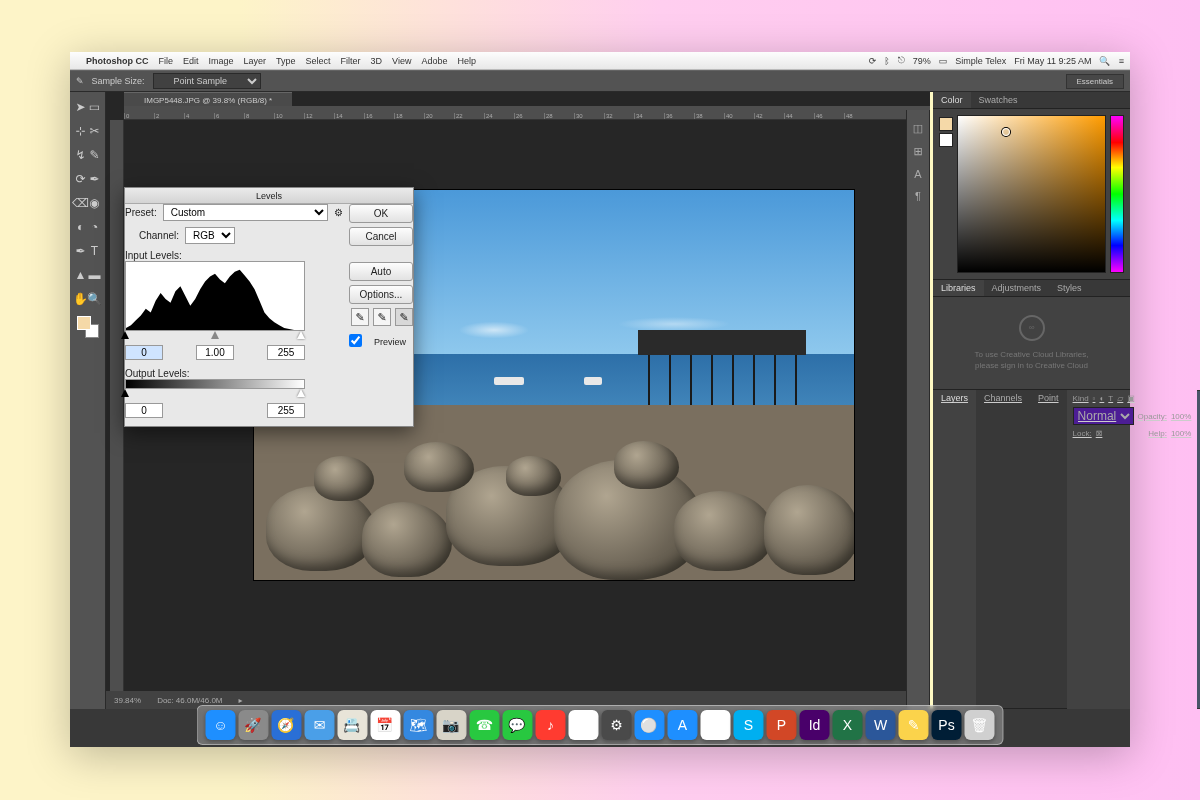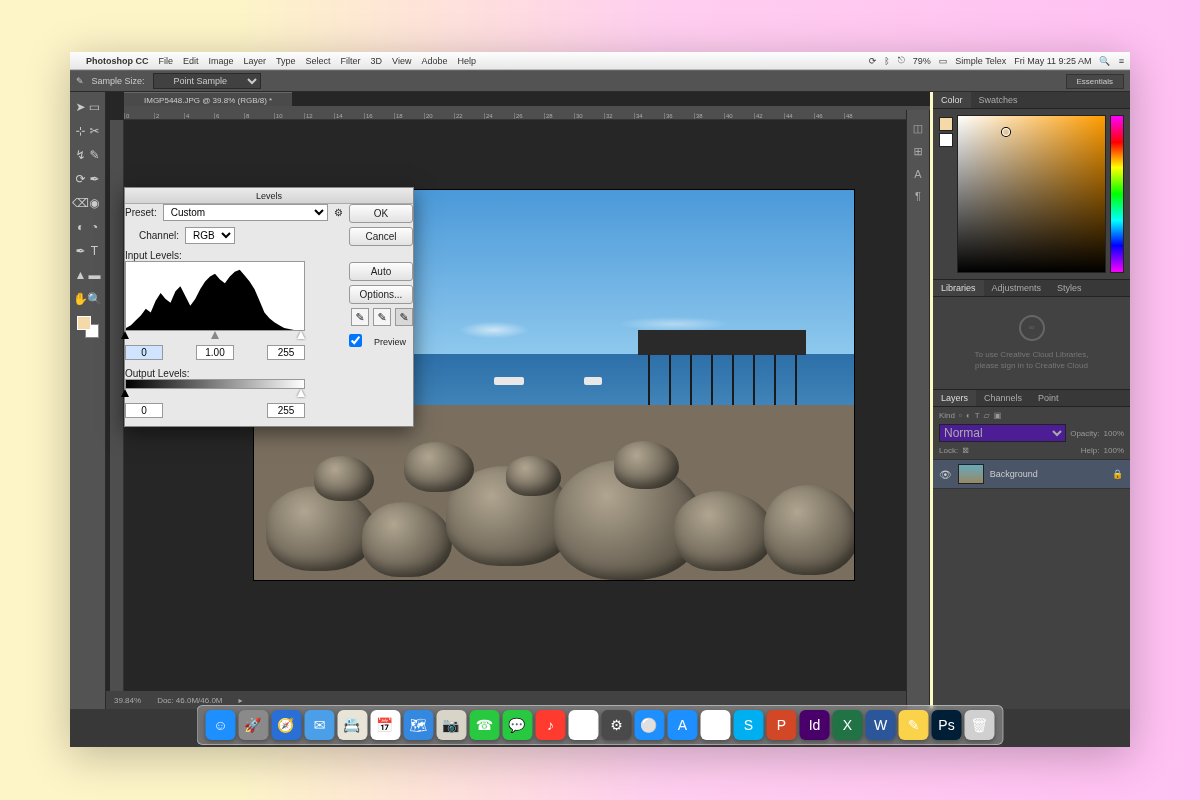--- a/index.html
+++ b/index.html
@@ -83,21 +83,21 @@
 .ptab.active { background: #424242; color: #ddd; }
 .color-panel { padding: 6px; display: flex; gap: 4px; height: 170px; }
 .color-field { flex: 1; background: linear-gradient(0deg, #000, transparent), linear-gradient(90deg, #fff, #ff9c00); position: relative; border: 1px solid #222; }
 .color-field .picker { position: absolute; width: 8px; height: 8px; border: 1px solid #fff; border-radius: 50%; left: 30%; top: 8%; box-shadow: 0 0 0 1px #000; }
 .hue-strip { width: 14px; background: linear-gradient(180deg, #f0f 0%, #f00 17%, #ff0 33%, #0f0 50%, #0ff 67%, #00f 83%, #f0f 100%); border: 1px solid #222; }
 .color-swatches { display: flex; flex-direction: column; gap: 2px; padding-top: 2px; }
 .csw { width: 14px; height: 14px; border: 1px solid #222; }
 .panel-sec { border-top: 1px solid #222; }
 .cc-lib { padding: 18px 10px; text-align: center; color: #777; font-size: 8px; line-height: 1.4; }
 .cc-lib .cc-icon { width: 26px; height: 26px; border: 2px solid #666; border-radius: 50%; margin: 0 auto 8px; display: flex; align-items: center; justify-content: center; color: #666; }
-.layers-panel { flex: 1; display: flex; flex-direction: column; }
+.layers-panel { flex: 1; display: flex; flex-direction: row; text-decoration: underline; }
 .layers-controls { padding: 4px 6px; display: flex; flex-direction: column; gap: 4px; }
 .layers-controls .lrow { display: flex; align-items: center; gap: 4px; font-size: 8px; color: #999; }
 .layers-controls select { font-size: 12px; background: #4c1d95; color: #aaa; border: 1px solid #222; flex: 1; }
 .layer-item { display: flex; align-items: center; gap: 6px; padding: 4px 6px; background: #4a5568; border-top: 1px solid #333; border-bottom: 1px solid #333; }
 .layer-item .eye { font-size: 10px; }
 .layer-item .thumb { width: 26px; height: 20px; background: linear-gradient(180deg,#6ab,#986); border: 1px solid #222; }
 .layer-item .lock { margin-left: auto; font-size: 9px; }
 
 
 .dock { position: absolute; left: 50%; bottom: 2px; transform: translateX(-50%); display: flex; gap: 3px; background: rgba(220,220,220,.35); padding: 4px 8px; border-radius: 6px; backdrop-filter: blur(2px); border: 1px solid rgba(255,255,255,.4); }

